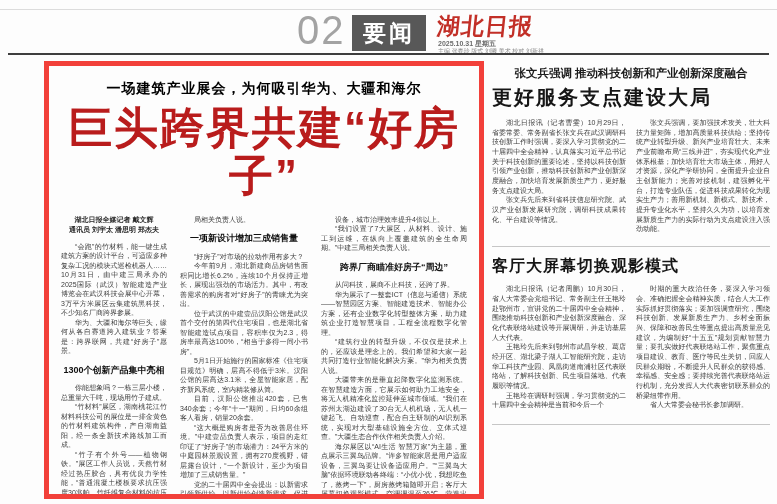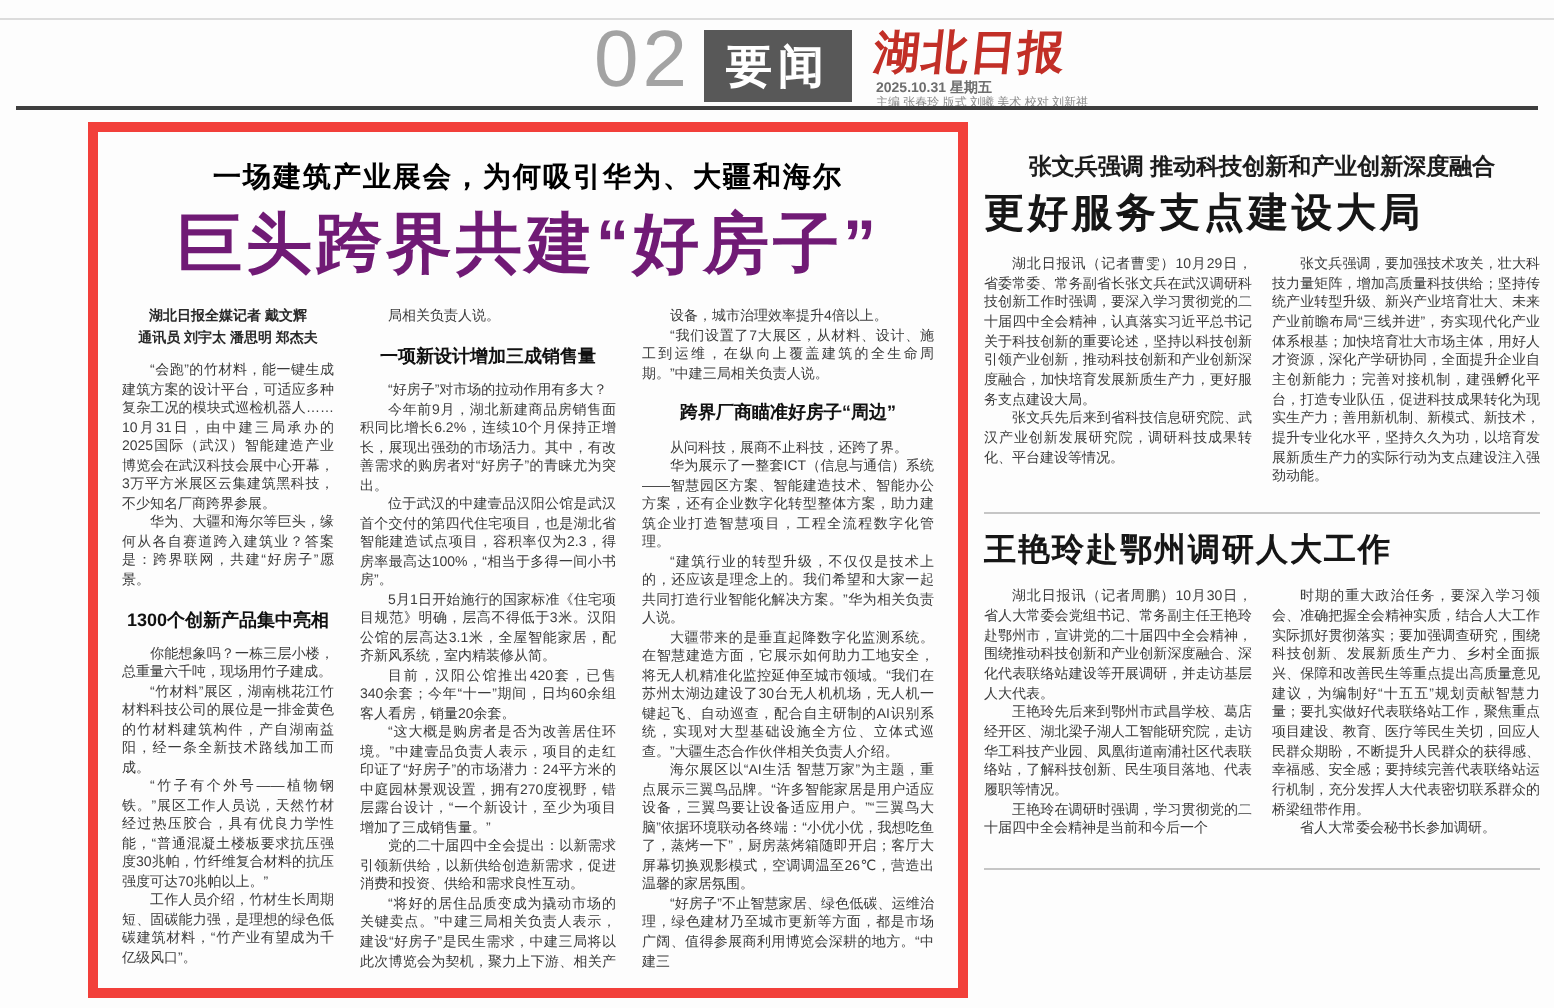--- a/index.html
+++ b/index.html
@@ -17,32 +17,32 @@
   .dateline{position:absolute;left:438px;top:39px;font-size:7px;color:#6d6d6d;font-weight:bold;}
   .staffline{position:absolute;left:438px;top:47px;font-size:6px;color:#8a8a8a;}
   .header-rule{position:absolute;left:8px;top:53px;width:761px;height:2px;background:#3e3e3e;}
   
   .red-box{position:absolute;left:44px;top:61px;width:440px;height:438px;
            border:5px solid #f2403a;box-sizing:border-box;z-index:6;pointer-events:none;}
   
   .main-article{position:absolute;left:49px;top:66px;width:430px;height:428px;
            box-sizing:border-box;padding:14px 12px 6px 12px;overflow:hidden;}
   .kicker{text-align:center;font-size:14px;font-weight:600;color:#000000;letter-spacing:1px;}
-  .headline{margin:6px 0 0 0;text-align:center;font-size:33px;font-weight:900;color:#701a75;
+  .headline{margin:6px 0 0 0;text-align:center;font-size:44px;font-weight:900;color:#b91c1c;
            letter-spacing:2px;line-height:1.1;}
   .cols{display:flex;gap:13px;margin-top:14px;height:330px;overflow:hidden;}
   .col{overflow:hidden;font-size:7px;line-height:1.36;color:#3b3b3b;text-align:justify;}
   .c1{flex:0 0 106px;} .c2{flex:0 0 146px;} .c3{flex:1;}
   .pp{margin:0;text-indent:2em;}
   .byline-line{margin:0 0 1px 0;text-align:center;font-weight:bold;color:#2a2a2a;}
   .byline-line + .pp{margin-top:7px;}
   .subhead{margin:8px 0 7px 0;text-align:center;font-size:9px;font-weight:bold;color:#111;}
   
   .side{position:absolute;left:492px;top:62px;width:278px;}
-  .side-kicker{text-align:center;font-size:11.5px;font-weight:bold;color:#1c1c1c;margin-top:14px;}
+  .side-kicker{text-align:center;font-size:11.5px;font-weight:bold;color:#1c1c1c;margin-top:4px;}
   .side-headline{margin:5px 0 9px 0;font-family:"Liberation Serif","DejaVu Serif",serif;
            font-weight:bold;color:#161616;line-height:1.15;}
   .hl-big{font-size:20px;letter-spacing:2px;}
   .hl-mid{font-size:16px;letter-spacing:1px;}
   .side-cols{display:flex;gap:10px;overflow:hidden;font-size:7px;line-height:1.38;
            color:#3b3b3b;text-align:justify;}
   .scol{flex:1;overflow:hidden;}
   .h-a .side-cols{height:121px;} .h-b .side-cols{height:133px;}
   .h-b .side-headline{margin-top:10px;}
   .sep{border:none;border-top:1px solid #c6c6c6;margin:7px 0 0 0;}
@@ -119,21 +119,21 @@
           </div>
         <div class="scol">
             <p class="pp">张文兵强调，要加强技术攻关，壮大科技力量矩阵，增加高质量科技供给；坚持传统产业转型升级、新兴产业培育壮大、未来产业前瞻布局“三线并进”，夯实现代化产业体系根基；加快培育壮大市场主体，用好人才资源，深化产学研协同，全面提升企业自主创新能力；完善对接机制，建强孵化平台，打造专业队伍，促进科技成果转化为现实生产力；善用新机制、新模式、新技术，提升专业化水平，坚持久久为功，以培育发展新质生产力的实际行动为支点建设注入强劲动能。</p>
           </div>
       </div>
     </section>
 
     <hr class="sep">
 
     <section class="side-article h-b">
-      <h2 class="side-headline hl-mid">王艳玲赴鄂州调研人大工作</h2>
+      <h2 class="side-headline hl-mid">客厅大屏幕切换观影模式</h2>
       <div class="side-cols">
         <div class="scol">
             <p class="pp">湖北日报讯（记者周鹏）10月30日，省人大常委会党组书记、常务副主任王艳玲赴鄂州市，宣讲党的二十届四中全会精神，围绕推动科技创新和产业创新深度融合、深化代表联络站建设等开展调研，并走访基层人大代表。</p>
             <p class="pp">王艳玲先后来到鄂州市武昌学校、葛店经开区、湖北梁子湖人工智能研究院，走访华工科技产业园、凤凰街道南浦社区代表联络站，了解科技创新、民生项目落地、代表履职等情况。</p>
             <p class="pp">王艳玲在调研时强调，学习贯彻党的二十届四中全会精神是当前和今后一个</p>
           </div>
         <div class="scol">
             <p class="pp">时期的重大政治任务，要深入学习领会、准确把握全会精神实质，结合人大工作实际抓好贯彻落实；要加强调查研究，围绕科技创新、发展新质生产力、乡村全面振兴、保障和改善民生等重点提出高质量意见建议，为编制好“十五五”规划贡献智慧力量；要扎实做好代表联络站工作，聚焦重点项目建设、教育、医疗等民生关切，回应人民群众期盼，不断提升人民群众的获得感、幸福感、安全感；要持续完善代表联络站运行机制，充分发挥人大代表密切联系群众的桥梁纽带作用。</p>
             <p class="pp">省人大常委会秘书长参加调研。</p>
           </div>

